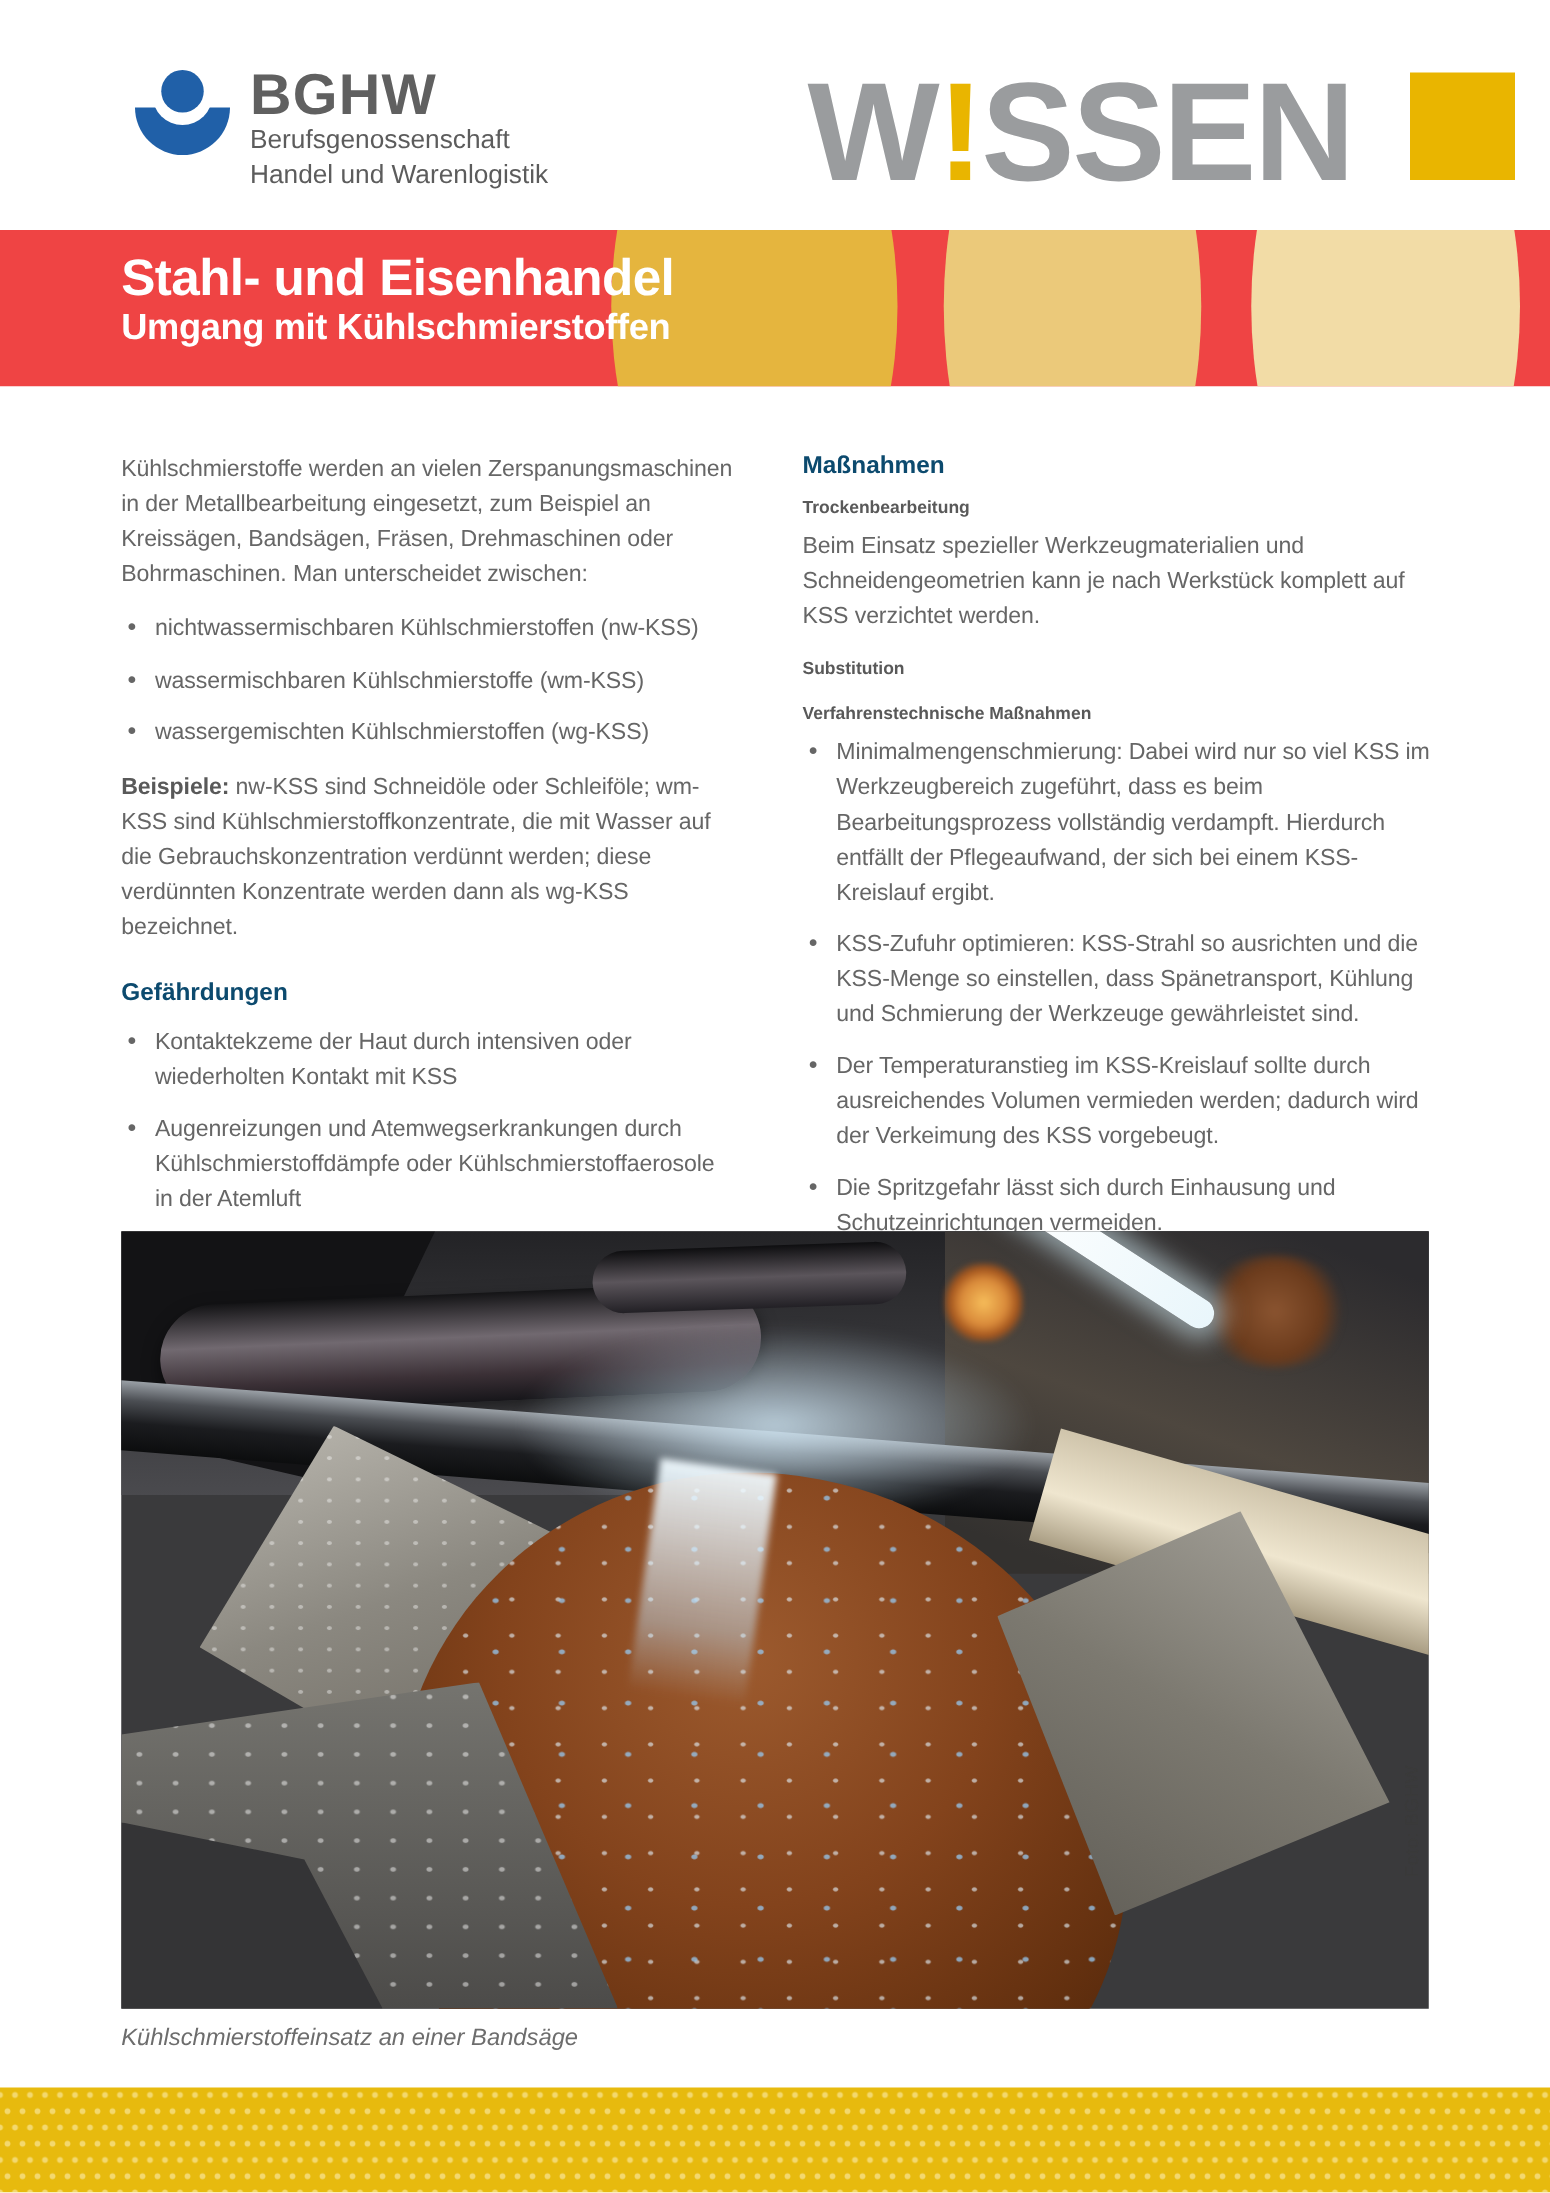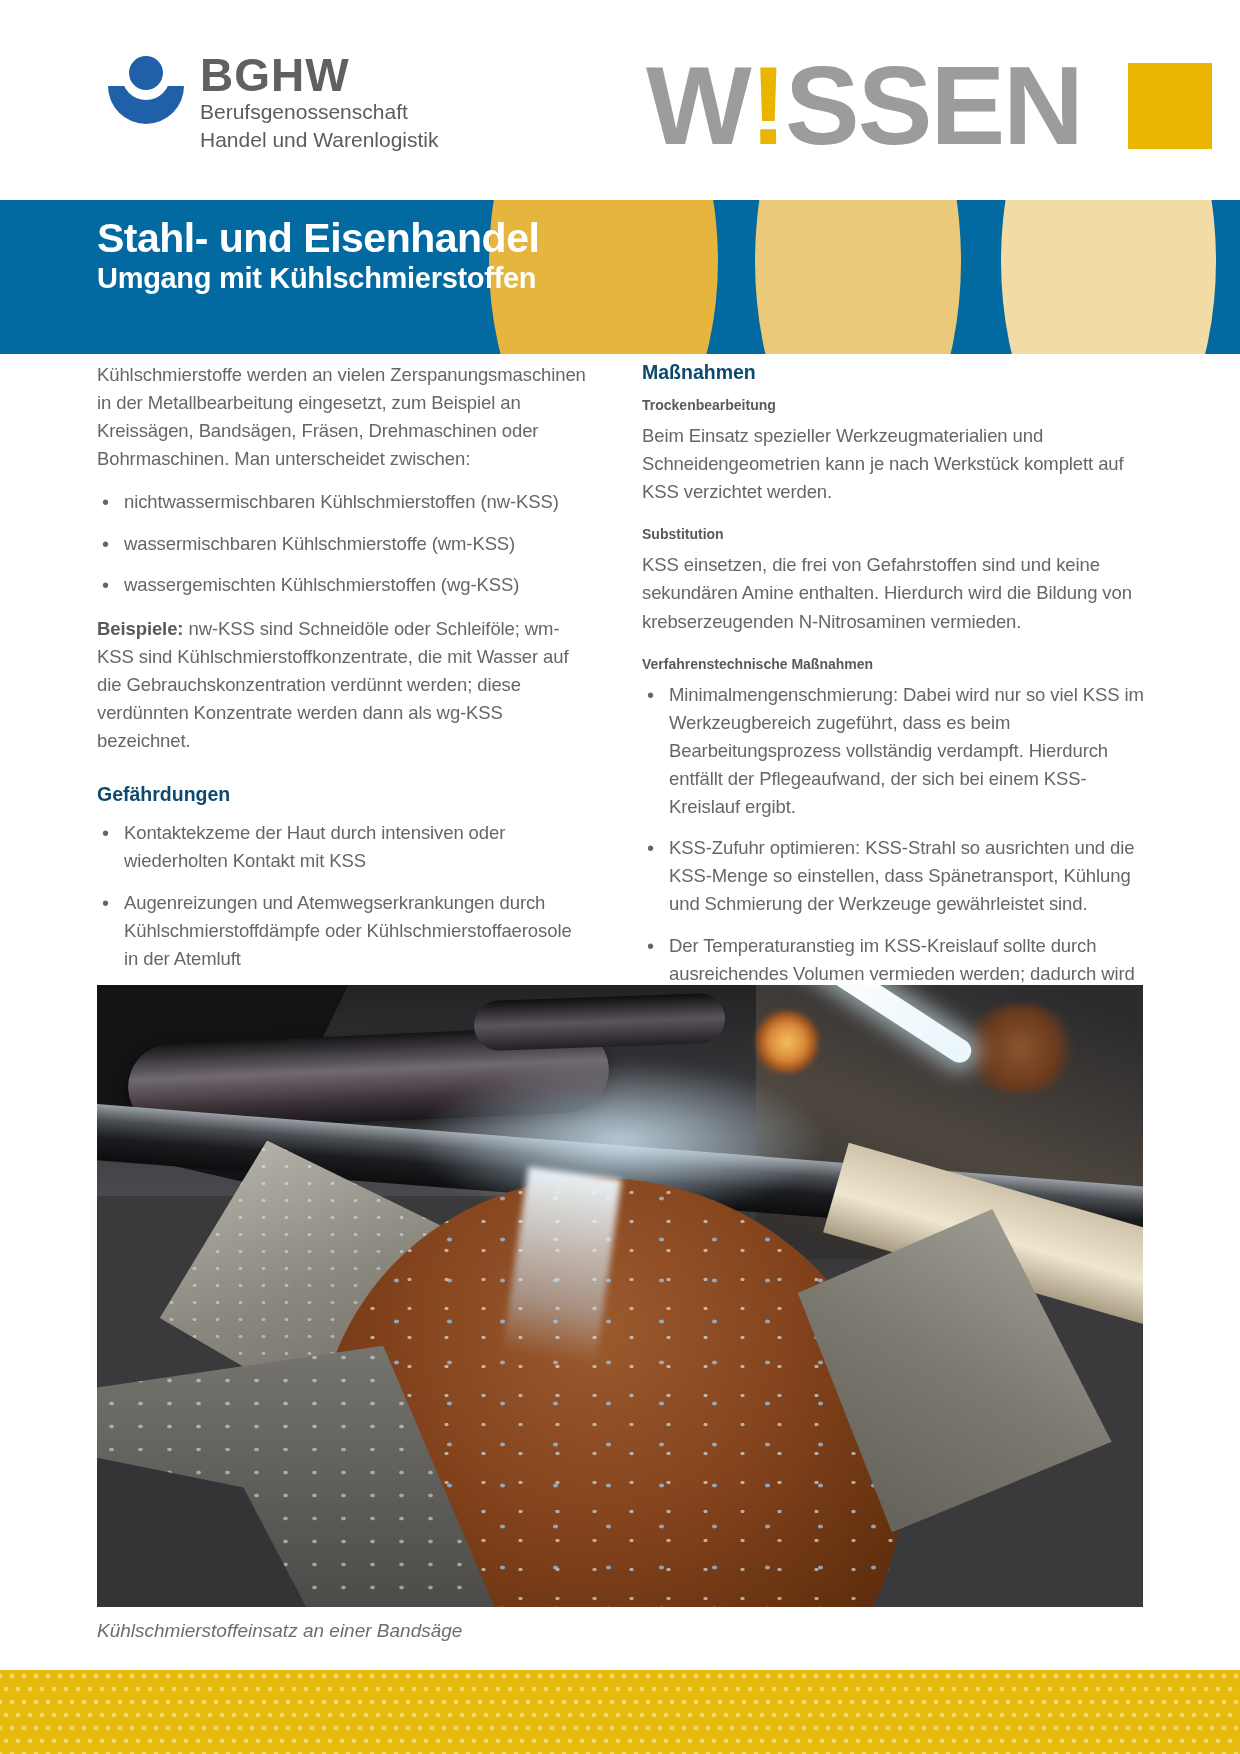--- a/index.html
+++ b/index.html
@@ -17,28 +17,28 @@
   .logo-bowl { position:absolute; left:0; bottom:4px; width:76px; height:38px;
                background:#2060a8; border-radius:0 0 38px 38px; }
   .logo-gap  { position:absolute; left:14px; top:-4px; width:48px; height:48px;
                border-radius:50%; background:#fff; }
   .logo-ball { position:absolute; left:21px; top:0px; width:34px; height:34px;
                border-radius:50%; background:#2060a8; }
   .logo-text .brand { font-size:46px; font-weight:bold; color:#606060; letter-spacing:1px; line-height:1.0; }
   .logo-text .sub { font-size:21px; color:#5c5c5c; line-height:1.35; }
 
   
-  .wordmark { position:absolute; right:8px; top:58px; display:flex; align-items:center; }
+  .wordmark { position:absolute; right:8px; top:58px; display:flex; align-items:flex-start; }
   .wm-text { font-size:112px; font-weight:800; color:#9a9c9e; line-height:0.85; letter-spacing:-2px; }
   .wm-bang { color:#e9b500; }
   .wm-square { width:84px; height:86px; background:#e9b500; margin-left:46px; }
 
   
-  .banner { position:absolute; left:0; top:200px; width:1240px; height:154px;
-            background:#0369a1; overflow:hidden; }
+  .banner { position:absolute; left:0; top:184px; width:1240px; height:125px;
+            background:#ef4444; overflow:hidden; }
   .banner .circle { position:absolute; top:-151px; height:424px; border-radius:50%; }
   .banner .c1 { left:489px;  width:229px; background:#e5b53e; }
   .banner .c2 { left:755px;  width:206px; background:#ebc97a; }
   .banner .c3 { left:1001px; width:215px; background:#f2dca6; }
   .banner-titles { position:absolute; left:97px; top:14px; }
   .banner-title { font-size:41px; font-weight:bold; color:#fff; letter-spacing:-0.5px; line-height:1.18; }
   .banner-subtitle { font-size:29px; font-weight:bold; color:#fff; letter-spacing:-0.3px; }
 
   
   .cols { position:absolute; left:0; top:315px; width:1240px; height:668px;
@@ -178,21 +178,20 @@
         <li>Brand- und Explosionsgefahr in speziellen Anwendungsbereichen, zum Beispiel beim Bearbeiten von Magnesiumlegierungen mit wässrigen KSS oder beim Einsatz von Schneidöl in gekapselten Werkzeugmaschinen</li>
         <li>Umweltgefährdung durch ausgelaufenen KSS</li>
       </ul>
     </div>
 
     <div class="col-right">
       <h3 class="gold">Maßnahmen</h3>
       <h4 class="sub" style="margin-top:0">Trockenbearbeitung</h4>
       <p>Beim Einsatz spezieller Werkzeugmaterialien und Schneidengeometrien kann je nach Werkstück komplett auf KSS verzichtet werden.</p>
       <h4 class="sub">Substitution</h4>
-      <p>KSS einsetzen, die frei von Gefahrstoffen sind und keine sekundären Amine enthalten. Hierdurch wird die Bildung von krebserzeugenden N-Nitrosaminen vermieden.</p>
       <h4 class="sub">Verfahrenstechnische Maßnahmen</h4>
       <ul class="blt">
         <li>Minimalmengenschmierung: Dabei wird nur so viel KSS im Werkzeugbereich zugeführt, dass es beim Bearbeitungsprozess vollständig verdampft. Hierdurch entfällt der Pflegeaufwand, der sich bei einem KSS-Kreislauf ergibt.</li>
         <li>KSS-Zufuhr optimieren: KSS-Strahl so ausrichten und die KSS-Menge so einstellen, dass Spänetransport, Kühlung und Schmierung der Werkzeuge gewährleistet sind.</li>
         <li>Der Temperaturanstieg im KSS-Kreislauf sollte durch ausreichendes Volumen vermieden werden; dadurch wird der Verkeimung des KSS vorgebeugt.</li>
         <li>Die Spritzgefahr lässt sich durch Einhausung und Schutzeinrichtungen vermeiden.</li>
         <li>Der Eintrag von Fremdölen, zum Beispiel Hydrauliköl, sollte vermieden werden.</li>
       </ul>
     </div>
   </div>

